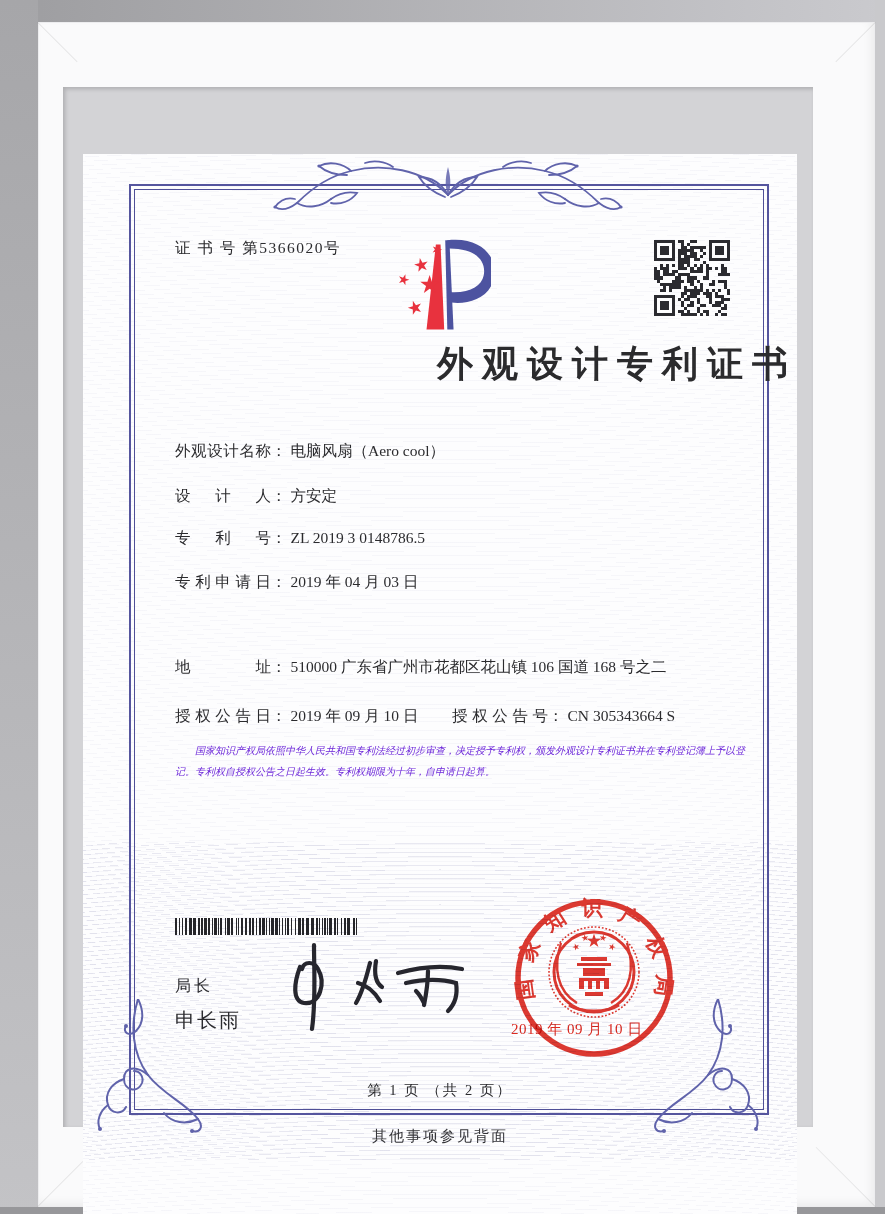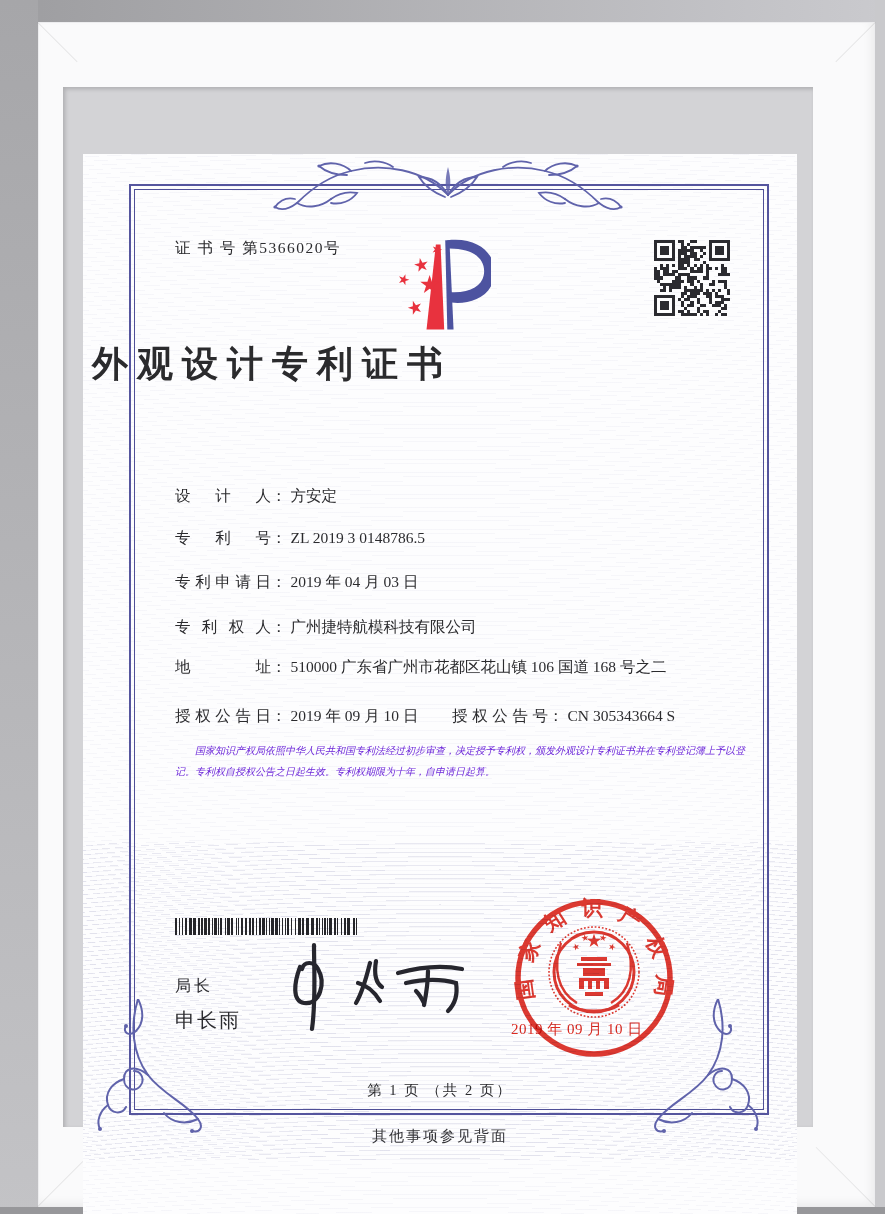--- a/index.html
+++ b/index.html
@@ -26,21 +26,21 @@
     background:repeating-radial-gradient(ellipse 2400px 1500px at 50% 260%,
       rgba(110,110,165,.05) 0 1px, transparent 1px 7px);}
   .waves-bottom{position:absolute;left:0;top:688px;width:714px;height:318px;
     background:repeating-radial-gradient(ellipse 2400px 1500px at 50% 500%,
       rgba(105,105,160,.14) 0 1px, transparent 1px 7px);}
   .cert-border{position:absolute;left:51px;top:35px;width:628px;height:919px;
     border:1px solid #4f4f97;outline:2px solid #55559e;outline-offset:3px;}
   .cert-no{position:absolute;left:92px;top:84px;font-size:15.5px;letter-spacing:1.5px;color:#2b2b2e;}
   .logo{position:absolute;left:304px;top:80px;}
   .qr{position:absolute;left:571px;top:86px;}
-  .title{position:absolute;left:0;top:186px;width:714px;text-align:left;
+  .title{position:absolute;left:0;top:186px;width:714px;text-align:right;
     font-size:36px;font-weight:600;letter-spacing:9px;padding-left:9px;box-sizing:border-box;color:#2b2b2d;}
   .row{position:absolute;left:92px;width:580px;font-size:15.5px;color:#2b2b2e;}
   .lbl{display:inline-block;width:96px;text-align:justify;text-align-last:justify;vertical-align:bottom;}
   .cln{display:inline-block;margin-right:4px;}
   .pair2{position:absolute;left:277px;top:0;}
   .paras{position:absolute;left:92px;top:586px;width:578px;font-size:10px;line-height:21px;
     font-style:italic;color:#6d28d9;}
   .paras p{margin:0;text-indent:2em;}
   .barcode{position:absolute;left:92px;top:764px;}
   .signer-title{position:absolute;left:92px;top:822px;font-family:"Liberation Sans",sans-serif;
@@ -356,31 +356,31 @@
         <rect x="18" y="0" width="7" height="7" fill="#2b2b30"></rect>
         <rect x="19" y="1" width="5" height="5" fill="#fdfdfe"></rect>
         <rect x="20" y="2" width="3" height="3" fill="#2b2b30"></rect>
         <rect x="0" y="18" width="7" height="7" fill="#2b2b30"></rect>
         <rect x="1" y="19" width="5" height="5" fill="#fdfdfe"></rect>
         <rect x="2" y="20" width="3" height="3" fill="#2b2b30"></rect>
       </svg>
 
     <div class="title">外观设计专利证书</div>
 
+    <div class="row" style="top:287px">
+      <span class="lbl">外观设计名称</span><span class="cln">：</span><span class="val">电脑风扇（Aero cool）</span>
+    </div>
     <div class="row" style="top:332px">
       <span class="lbl">设计人</span><span class="cln">：</span><span class="val">方安定</span>
     </div>
     <div class="row" style="top:374px">
       <span class="lbl">专利号</span><span class="cln">：</span><span class="val">ZL 2019 3 0148786.5</span>
     </div>
     <div class="row" style="top:418px">
       <span class="lbl">专利申请日</span><span class="cln">：</span><span class="val">2019 年 04 月 03 日</span>
-    </div>
-    <div class="row" style="top:463px">
-      <span class="lbl">专利权人</span><span class="cln">：</span><span class="val">广州捷特航模科技有限公司</span>
     </div>
     <div class="row" style="top:503px">
       <span class="lbl">地址</span><span class="cln">：</span><span class="val">510000 广东省广州市花都区花山镇 106 国道 168 号之二</span>
     </div>
     <div class="row" style="top:552px">
       <span class="lbl">授权公告日</span><span class="cln">：</span><span class="val">2019 年 09 月 10 日</span>
       <span class="pair2">
         <span class="lbl">授权公告号</span><span class="cln">：</span><span class="val">CN 305343664 S</span>
       </span>
     </div>

